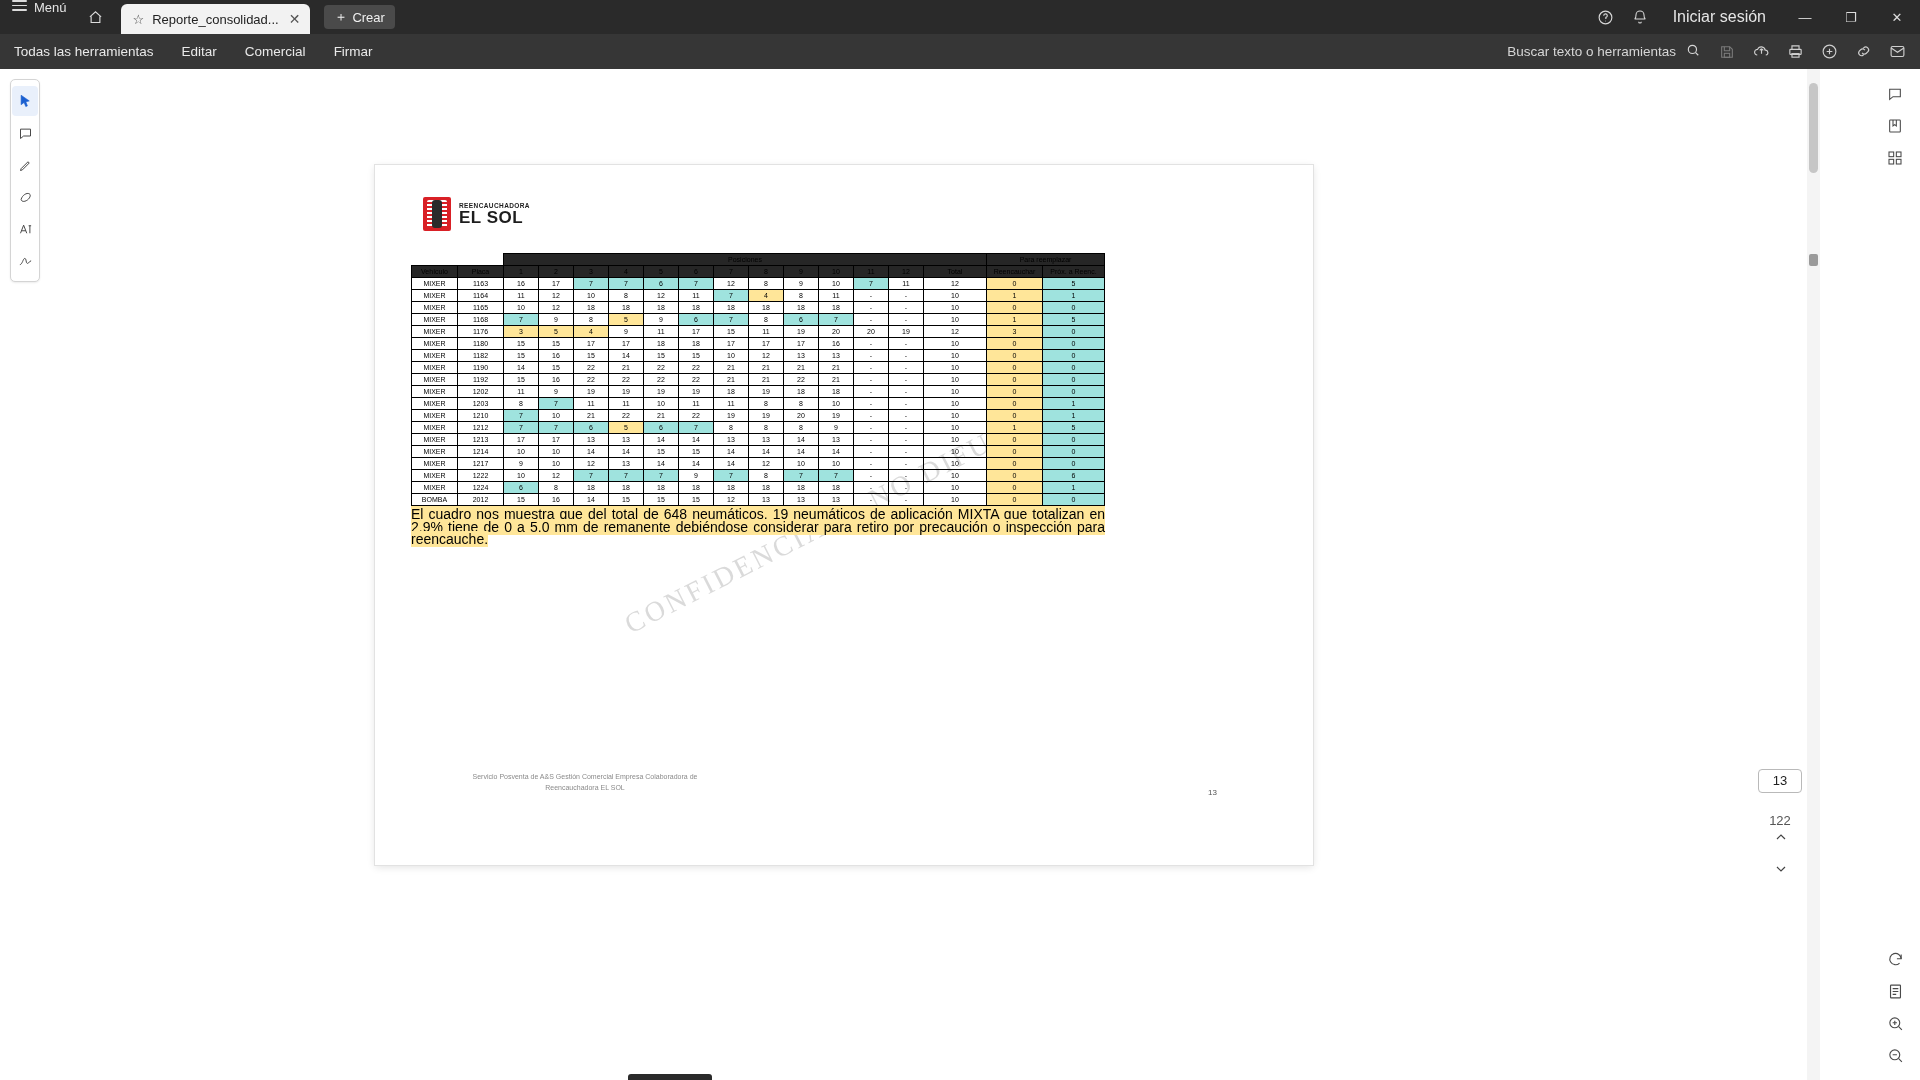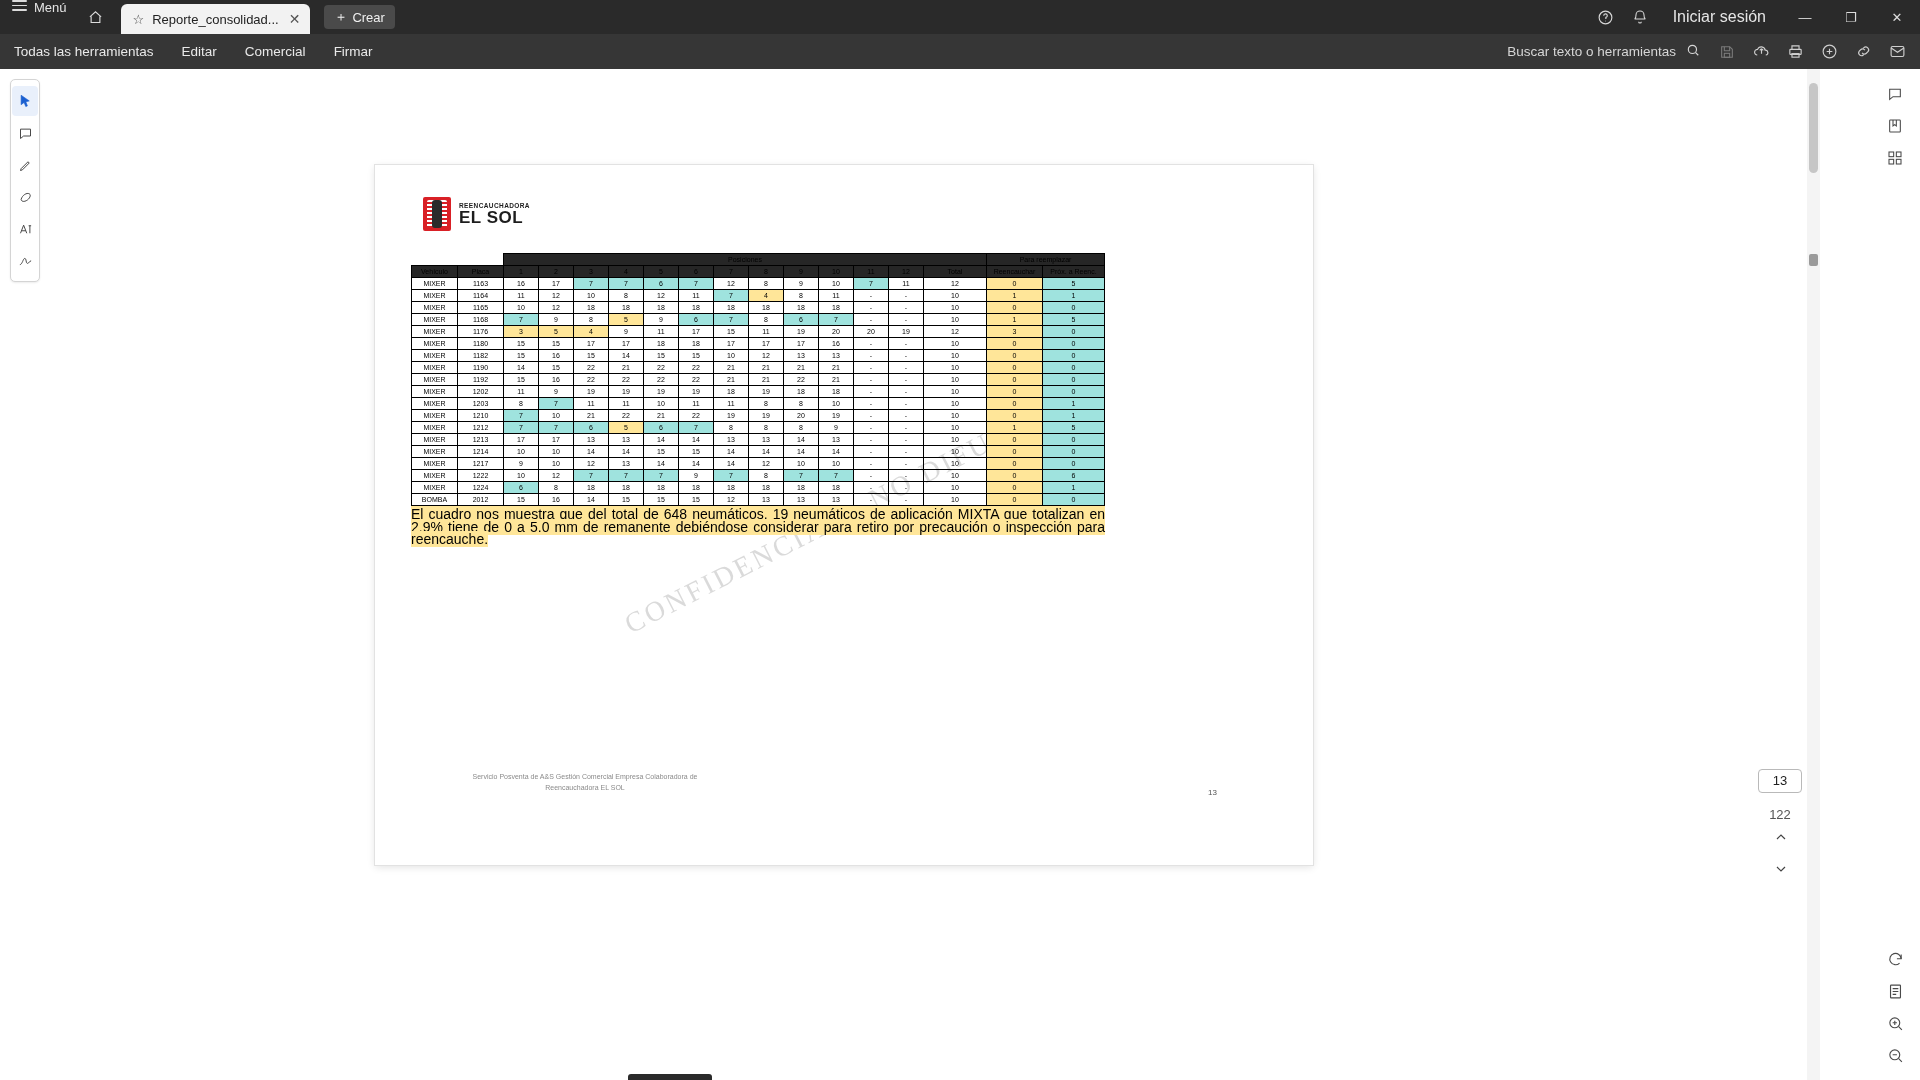--- a/index.html
+++ b/index.html
@@ -141,21 +141,21 @@
   .vscroll .mark { position:absolute; left:2px; top:185px; width:9px; height:12px; background:#9a9a9a; border-radius:2px; }
 
   
   .pagebox {
     position:absolute; right:68px; top:700px; width:44px; text-align:center;
   }
   .pagebox .cur {
     border:1px solid #b9b9b9; border-radius:4px; height:24px; line-height:22px;
     font-size:13px; color:#222; background:#fff;
   }
-  .pagebox .tot { font-size:13px; color:#555; margin-top:14px; }
+  .pagebox .tot { font-size:13px; color:#555; margin-top:20px; }
   .navarrow { position:absolute; right:76px; width:26px; height:26px; display:flex; align-items:center; justify-content:center; color:#444; }
 
   .tip { position:absolute; left:578px; bottom:0; width:84px; height:6px; background:#2a2a2a; border-radius:3px 3px 0 0; }
 </style>
 </head>
 <body>
 
 <div class="titlebar">
   <div class="menu-btn">
     <span class="hamburger">

